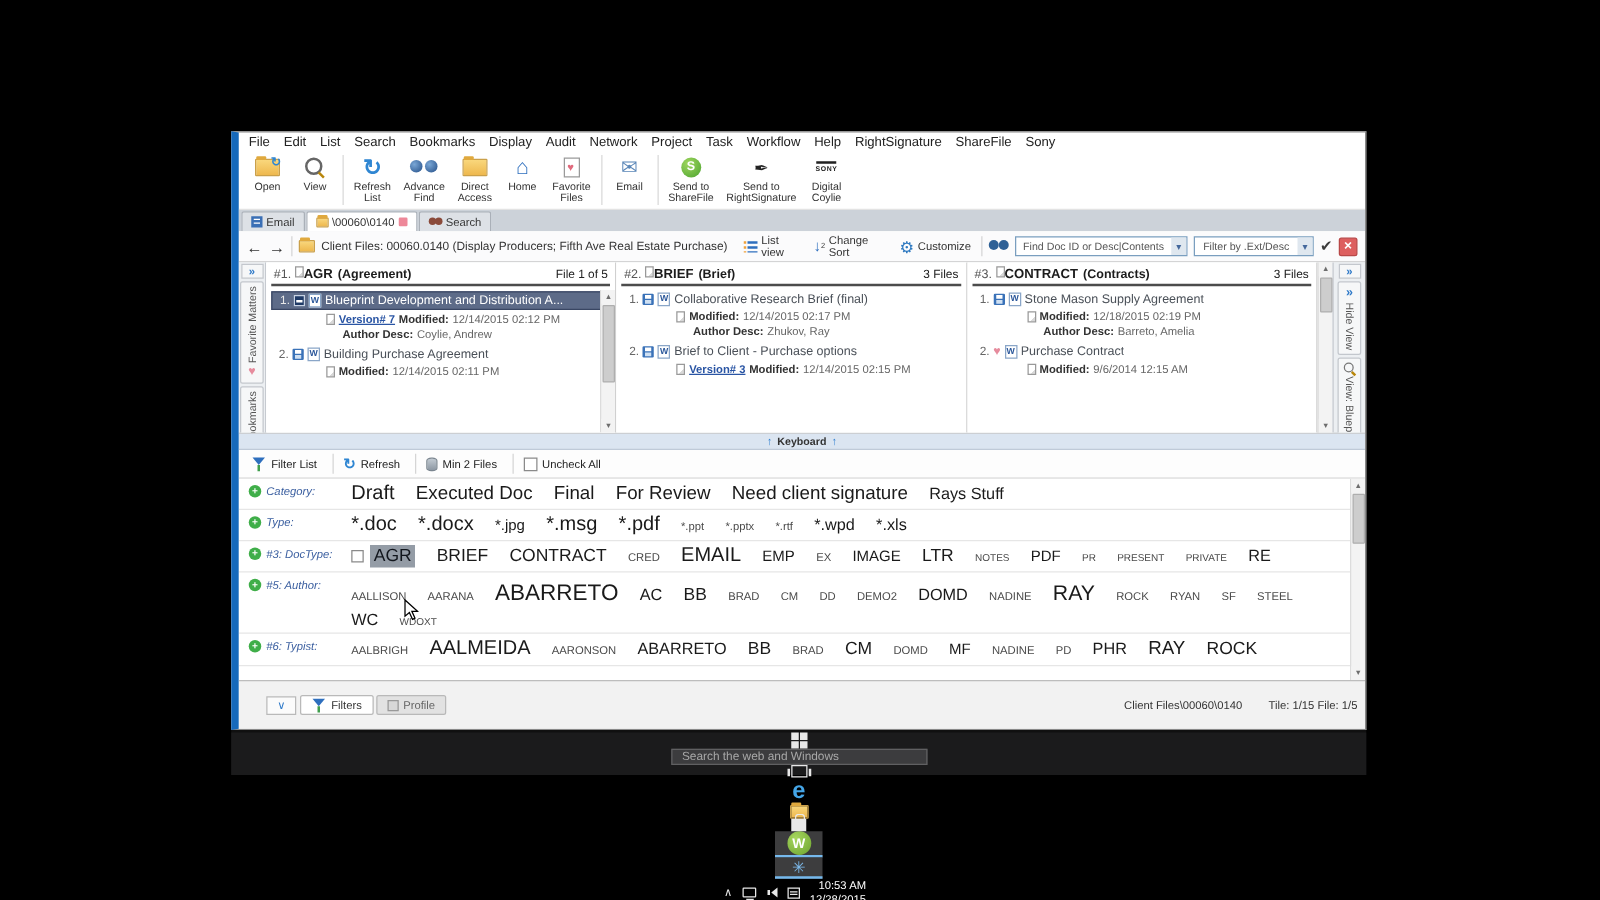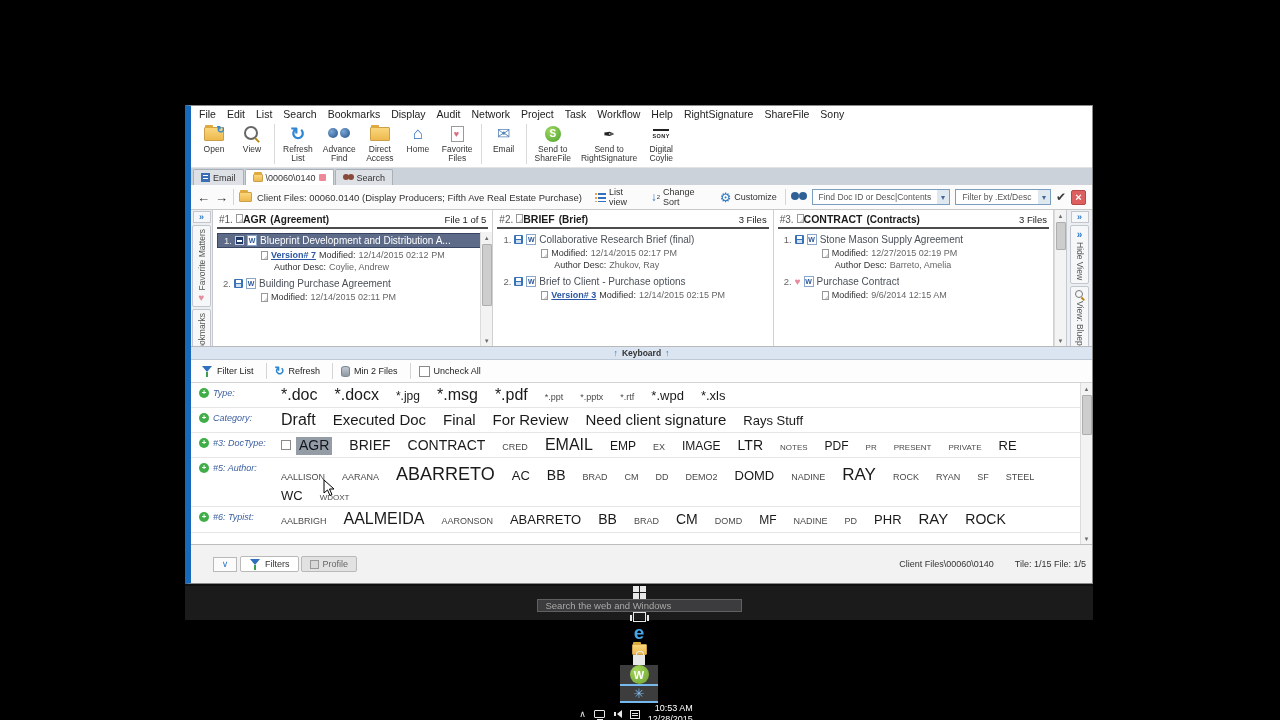--- a/index.html
+++ b/index.html
@@ -58,21 +58,21 @@
   .doc-item { margin-top:4px; }
   .doc-row { display:flex; align-items:center; gap:3px; padding:1px 2px; }
   .doc-row.selected { background:#5d6b88; border:1px solid #394663; color:#fff; }
   .doc-idx { font-size:9.5px; color:#666; width:12px; text-align:right; }
   .doc-row.selected .doc-idx { color:#e8e8e8; }
   .doc-title { font-size:10px; color:#4a5058; white-space:nowrap; overflow:hidden; }
   .doc-row.selected .doc-title { color:#fff; }
   .doc-details { margin-left:44px; margin-top:1px; font-size:9px; color:#666; }
   .dline { display:flex; align-items:center; gap:3px; line-height:12px; white-space:nowrap; }
   .dline.l2 { margin-left:13px; }
-  .dt-label { font-weight:normal; color:#333; }
+  .dt-label { font-weight:bold; color:#333; }
   .version-link { color:#2a55a4; font-weight:bold; text-decoration:underline; }
   .col1-scroll { position:absolute; right:0; top:22px; bottom:0; }
 
   
   .vscroll { width:12px; background:#f3f3f3; border-left:1px solid #dcdcdc; display:flex; flex-direction:column; align-items:center; flex:0 0 auto; }
   .sb-arrow { width:12px; height:11px; display:flex; align-items:center; justify-content:center; color:#6d6d6d; font-size:6px; background:#f3f3f3; }
   .sb-arrow.up::before { content:"\25B2"; }
   .sb-arrow.down::before { content:"\25BC"; }
   .sb-track { flex:1; width:12px; position:relative; }
   .sb-thumb { position:absolute; left:1px; right:1px; background:#cdcdcd; border:1px solid #aeaeae; border-radius:1px; }
@@ -484,21 +484,21 @@
               <div class="doc-row">
                 <span class="doc-idx">1.</span>
                 <span class="ic save-icon"></span>
                 <span class="ic worddoc-icon"></span>
                 <span class="doc-title">Stone Mason Supply Agreement</span>
               </div>
               <div class="doc-details">
                 <div class="dline">
                   <span class="ic page-icon"></span>
                   <span class="dt-label">Modified:</span>
-                  <span class="dt-val">12/27/2015 02:19 PM</span>
+                  <span class="dt-val">12/18/2015 02:19 PM</span>
                 </div>
                 <div class="dline l2">
                   <span class="dt-label">Author Desc:</span>
                   <span class="dt-val">Barreto, Amelia</span>
                 </div>
               </div>
             </div>
             <div class="doc-item">
               <div class="doc-row">
                 <span class="doc-idx">2.</span>
@@ -559,50 +559,50 @@
       </span>
       <span class="vsep"></span>
       <span class="fbtn">
         <span class="ic checkbox-icon"></span>
         <span>Uncheck All</span>
       </span>
     </div>
 
     <div class="fbody">
       <div class="frows" id="frows">
+          <div class="frow">
+            <div class="frow-label">
+              <span class="ic plus-icon"></span>
+              <span class="lbl">Category:</span>
+            </div>
+            <div class="ftags">
+              <span class="tag" style="font-size: 16px;">Draft</span>
+              <span class="tag" style="font-size: 15px;">Executed Doc</span>
+              <span class="tag" style="font-size: 15px;">Final</span>
+              <span class="tag" style="font-size: 15px;">For Review</span>
+              <span class="tag" style="font-size: 15px;">Need client signature</span>
+              <span class="tag" style="font-size: 13px;">Rays Stuff</span>
+            </div>
+          </div>
           <div class="frow">
             <div class="frow-label">
               <span class="ic plus-icon"></span>
               <span class="lbl">Type:</span>
             </div>
             <div class="ftags">
               <span class="tag" style="font-size: 16px;">*.doc</span>
               <span class="tag" style="font-size: 16px;">*.docx</span>
               <span class="tag" style="font-size: 12px;">*.jpg</span>
               <span class="tag" style="font-size: 16px;">*.msg</span>
               <span class="tag" style="font-size: 16px;">*.pdf</span>
               <span class="tag sm" style="font-size: 9px;">*.ppt</span>
               <span class="tag sm" style="font-size: 9px;">*.pptx</span>
               <span class="tag sm" style="font-size: 9px;">*.rtf</span>
               <span class="tag" style="font-size: 13px;">*.wpd</span>
               <span class="tag" style="font-size: 13px;">*.xls</span>
-            </div>
-          </div>
-          <div class="frow">
-            <div class="frow-label">
-              <span class="ic plus-icon"></span>
-              <span class="lbl">Category:</span>
-            </div>
-            <div class="ftags">
-              <span class="tag" style="font-size: 16px;">Draft</span>
-              <span class="tag" style="font-size: 15px;">Executed Doc</span>
-              <span class="tag" style="font-size: 15px;">Final</span>
-              <span class="tag" style="font-size: 15px;">For Review</span>
-              <span class="tag" style="font-size: 15px;">Need client signature</span>
-              <span class="tag" style="font-size: 13px;">Rays Stuff</span>
             </div>
           </div>
           <div class="frow">
             <div class="frow-label">
               <span class="ic plus-icon"></span>
               <span class="lbl">#3: DocType:</span>
             </div>
             <div class="ftags">
               <span class="fcheckbox"></span>
               <span class="tag selected" style="font-size: 14px;">AGR</span>

